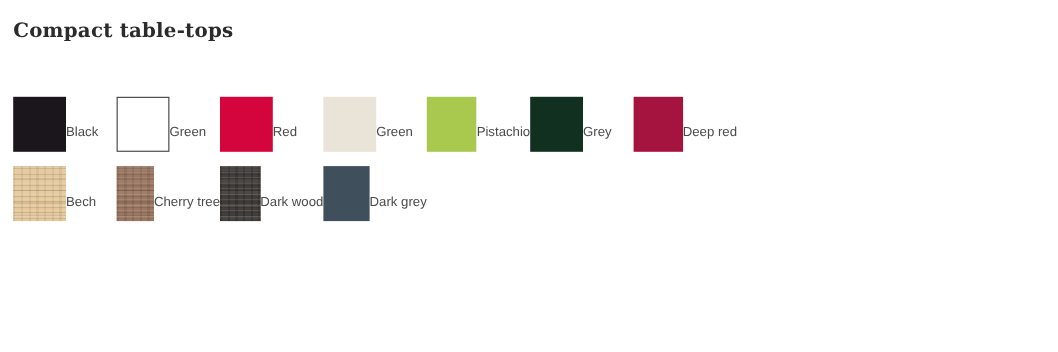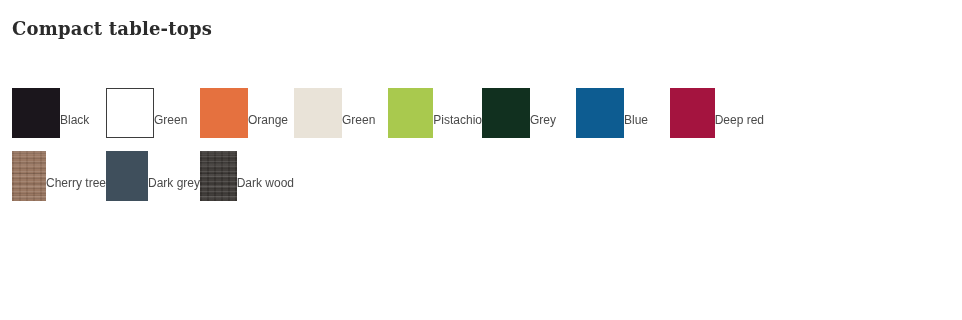--- a/index.html
+++ b/index.html
@@ -129,54 +129,54 @@
     <div class="swatch-row row-1">
       <div class="swatch-cell">
         <span class="swatch-chip" style="background-color: rgb(27, 22, 28);"></span>
         <span class="swatch-label">Black</span>
       </div>
       <div class="swatch-cell">
         <span class="swatch-chip bordered" style="background-color: rgb(255, 255, 255);"></span>
         <span class="swatch-label">Green</span>
       </div>
       <div class="swatch-cell">
-        <span class="swatch-chip" style="background-color: rgb(229, 113, 63);"></span>
-        <span class="swatch-label">Orange</span>
+        <span class="swatch-chip" style="background-color: rgb(212, 4, 60);"></span>
+        <span class="swatch-label">Red</span>
       </div>
       <div class="swatch-cell">
         <span class="swatch-chip" style="background-color: rgb(233, 227, 216);"></span>
         <span class="swatch-label">Green</span>
       </div>
       <div class="swatch-cell">
         <span class="swatch-chip" style="background-color: rgb(169, 201, 78);"></span>
         <span class="swatch-label">Pistachio</span>
       </div>
       <div class="swatch-cell">
         <span class="swatch-chip" style="background-color: rgb(17, 48, 31);"></span>
         <span class="swatch-label">Grey</span>
       </div>
       <div class="swatch-cell">
-        <span class="swatch-chip" style="background-color: rgb(13, 92, 145);"></span>
-        <span class="swatch-label">Blue</span>
-      </div>
-      <div class="swatch-cell">
         <span class="swatch-chip" style="background-color: rgb(164, 20, 63);"></span>
         <span class="swatch-label">Deep red</span>
       </div>
     </div>
 
     <div class="swatch-row row-2">
       <div class="swatch-cell">
+        <span class="swatch-chip wood" style="background-color: rgb(228, 199, 155);"></span>
+        <span class="swatch-label">Bech</span>
+      </div>
+      <div class="swatch-cell">
         <span class="swatch-chip wood" style="background-color: rgb(150, 115, 93);"></span>
         <span class="swatch-label">Cherry tree</span>
       </div>
       <div class="swatch-cell">
+        <span class="swatch-chip wood" style="background-color: rgb(59, 55, 52);"></span>
+        <span class="swatch-label">Dark wood</span>
+      </div>
+      <div class="swatch-cell">
         <span class="swatch-chip" style="background-color: rgb(63, 79, 92);"></span>
         <span class="swatch-label">Dark grey</span>
-      </div>
-      <div class="swatch-cell">
-        <span class="swatch-chip wood" style="background-color: rgb(59, 55, 52);"></span>
-        <span class="swatch-label">Dark wood</span>
       </div>
     </div>
 
   </div>
 </div>
 
 </body></html>

